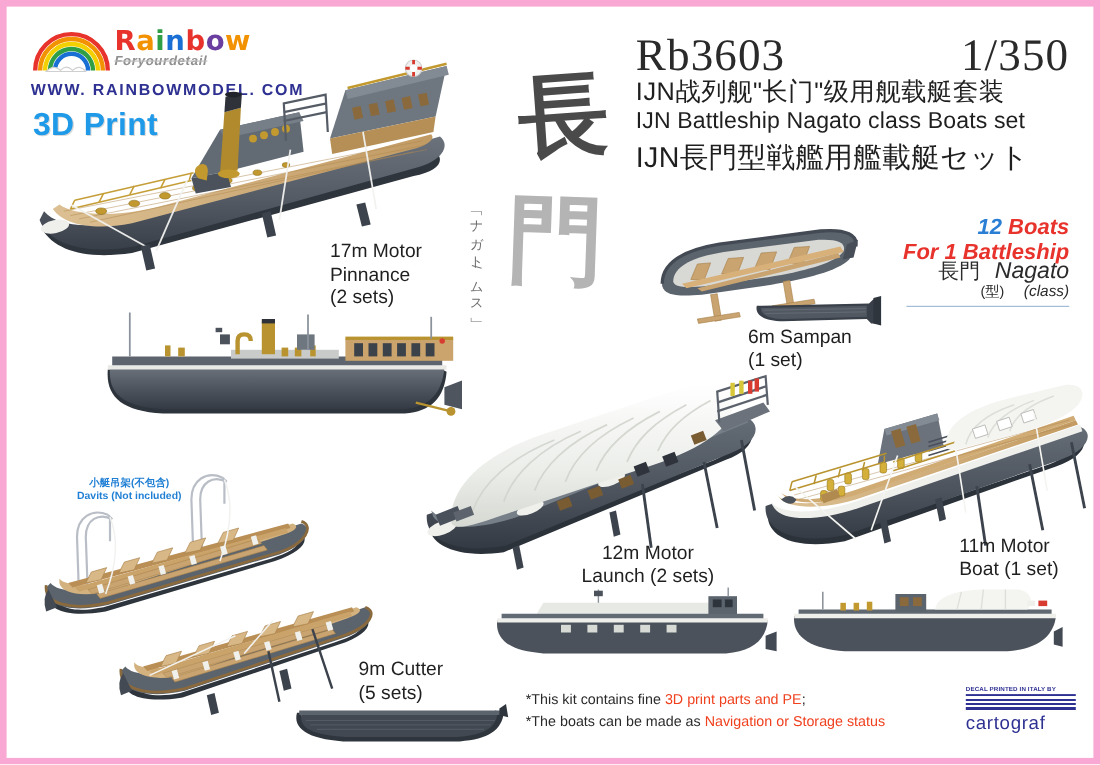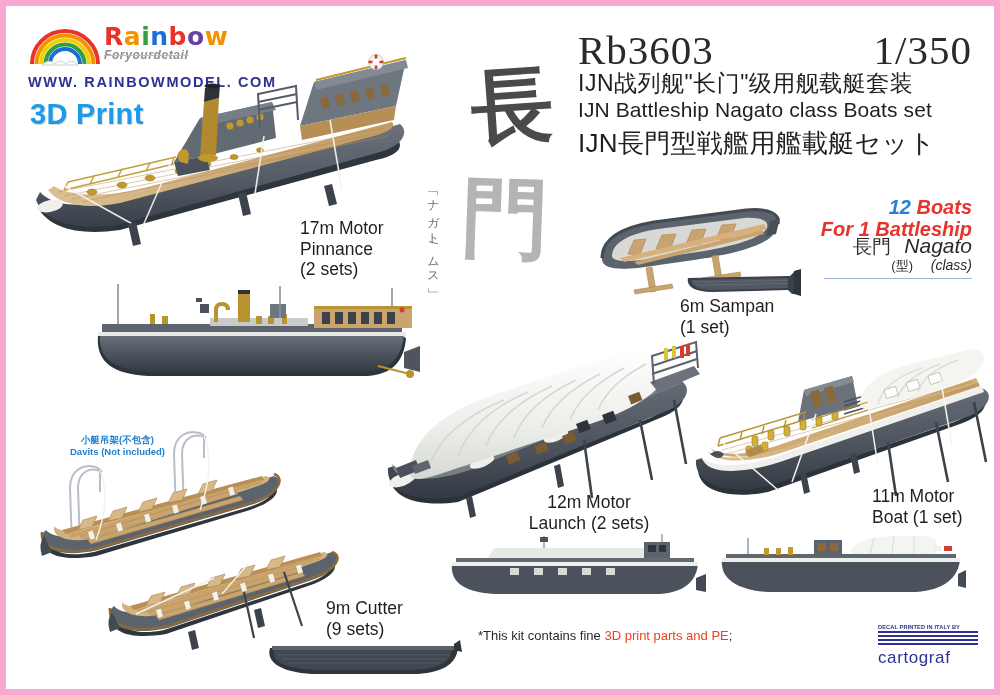--- a/index.html
+++ b/index.html
@@ -713,30 +713,31 @@
     <div>Launch (2 sets)</div>
   </div>
 
   <div class="lbl" style="left:866px; top:480px;">
     <div>11m Motor</div>
     <div>Boat (1 set)</div>
   </div>
 
   <div class="lbl" style="left:320px; top:592px;">
     <div>9m Cutter</div>
-    <div>(9 sets)</div>
+    <div>(5 sets)</div>
   </div>
 
   <div class="davits-note">
     <div>小艇吊架(不包含)</div>
     <div>Davits (Not included)</div>
   </div>
 
   <div class="notes">
     <div><span>*This kit contains fine </span><span class="hl">3D print parts and PE</span><span>;</span></div>
+    <div><span>*The boats can be made as </span><span class="hl">Navigation or Storage status</span></div>
   </div>
 
   <div class="carto">
     <div class="carto-top">DECAL PRINTED IN ITALY BY</div>
     <div class="carto-bars"></div>
     <div class="carto-name">cartograf</div>
   </div>
 
 </div>
 

